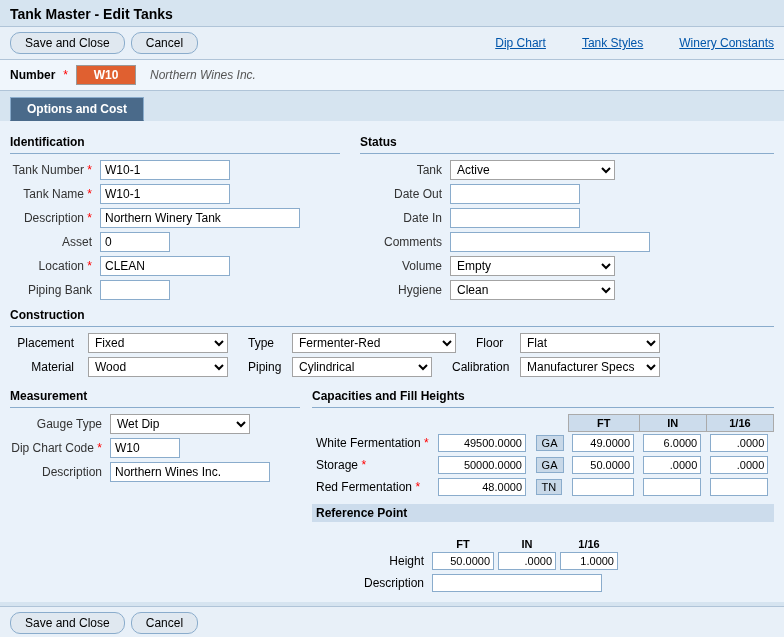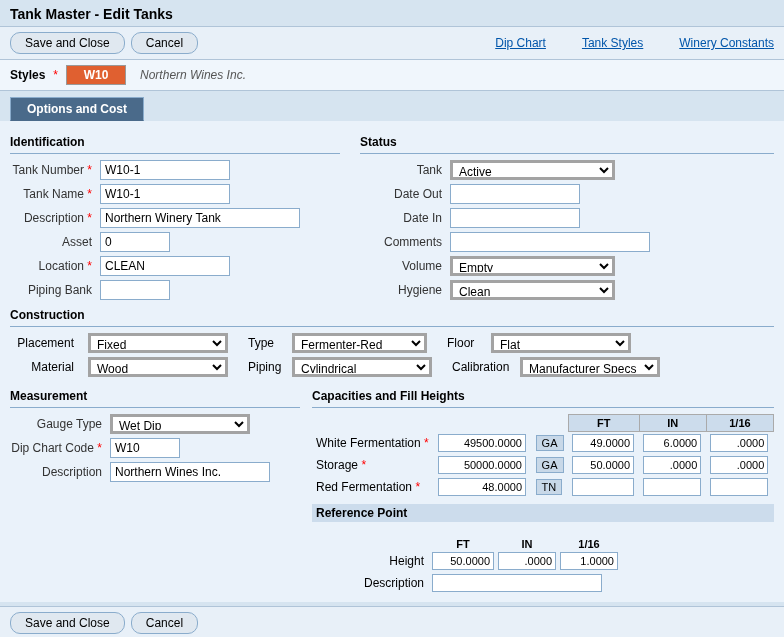--- a/index.html
+++ b/index.html
@@ -34,21 +34,21 @@
     .two-col { display: flex; gap: 20px; }
     .col-left { flex: 0 0 330px; }
     .col-right { flex: 1; }
 
     .field-row { display: flex; align-items: center; margin-bottom: 4px; }
     .field-label { width: 90px; text-align: right; padding-right: 8px; color: #333; }
     .field-input { border: 1px solid #8aaccc; padding: 2px 4px; background: white; height: 20px; font-size: 12px; }
     .field-input-med { width: 130px; }
     .field-input-sm { width: 70px; }
     .field-input-lg { width: 200px; }
-    .field-select { border: 3px solid #a3a3a3; padding: 1px 2px; background: white; height: 20px; font-size: 12px; appearance: auto; }
+    .field-select { border: 1px solid #a3a3a3; padding: 1px 2px; background: white; height: 20px; font-size: 12px; appearance: auto; }
     .field-select-med { width: 140px; }
     .field-select-wide { width: 165px; }
 
     .bottom-section { display: flex; gap: 12px; }
     .measurement-box { flex: 0 0 290px; background: #eaf2fa; }
     .capacities-box { flex: 1; background: #eaf2fa; }
 
     .cap-table { width: 100%; border-collapse: collapse; }
     .cap-table th { background: #ccdcec; text-align: center; padding: 2px 4px; border: 1px solid #aaa; font-size: 11px; }
     .cap-table td { padding: 2px 4px; vertical-align: middle; border: 0; font-size: 12px; }
@@ -73,21 +73,21 @@
     <button class="btn">Cancel</button>
   </div>
   <div class="toolbar-right">
     <a class="nav-link">Dip Chart</a>
     <a class="nav-link">Tank Styles</a>
     <a class="nav-link">Winery Constants</a>
   </div>
 </div>
 
 <div class="winery-bar">
-  <span class="winery-label">Styles</span>
+  <span class="winery-label">Number</span>
   <span class="req-star">*</span>
   <input class="winery-input" type="text" value="W10" style="">
   <span class="winery-name">Northern Wines Inc.</span>
 </div>
 
 <div class="tabs-bar">
   <div class="tab active">Options and Cost</div>
 </div>
 
 <div class="main-content">
@@ -187,21 +187,21 @@
   <div class="section">
     <div class="section-title">Construction</div>
 
     <div style="display:flex; gap:8px; align-items:center; margin-bottom:4px;">
       <span style="width:70px; text-align:right; padding-right:6px;">Placement</span>
       <select class="field-select field-select-med">
         <option>Fixed</option><option>Mobile</option>
       </select>
 
       <span style="margin-left:12px; width:36px;">Type</span>
-      <select class="field-select" style="width:135px;">
+      <select class="field-select" style="width:164px;">
         <option>Fermenter-Red</option><option>Fermenter-White</option><option>Storage</option>
       </select>
 
       <span style="margin-left:12px; width:36px;">Floor</span>
       <select class="field-select field-select-med">
         <option>Flat</option><option>Sloped</option>
       </select>
     </div>
 
     <div style="display:flex; gap:8px; align-items:center;">

